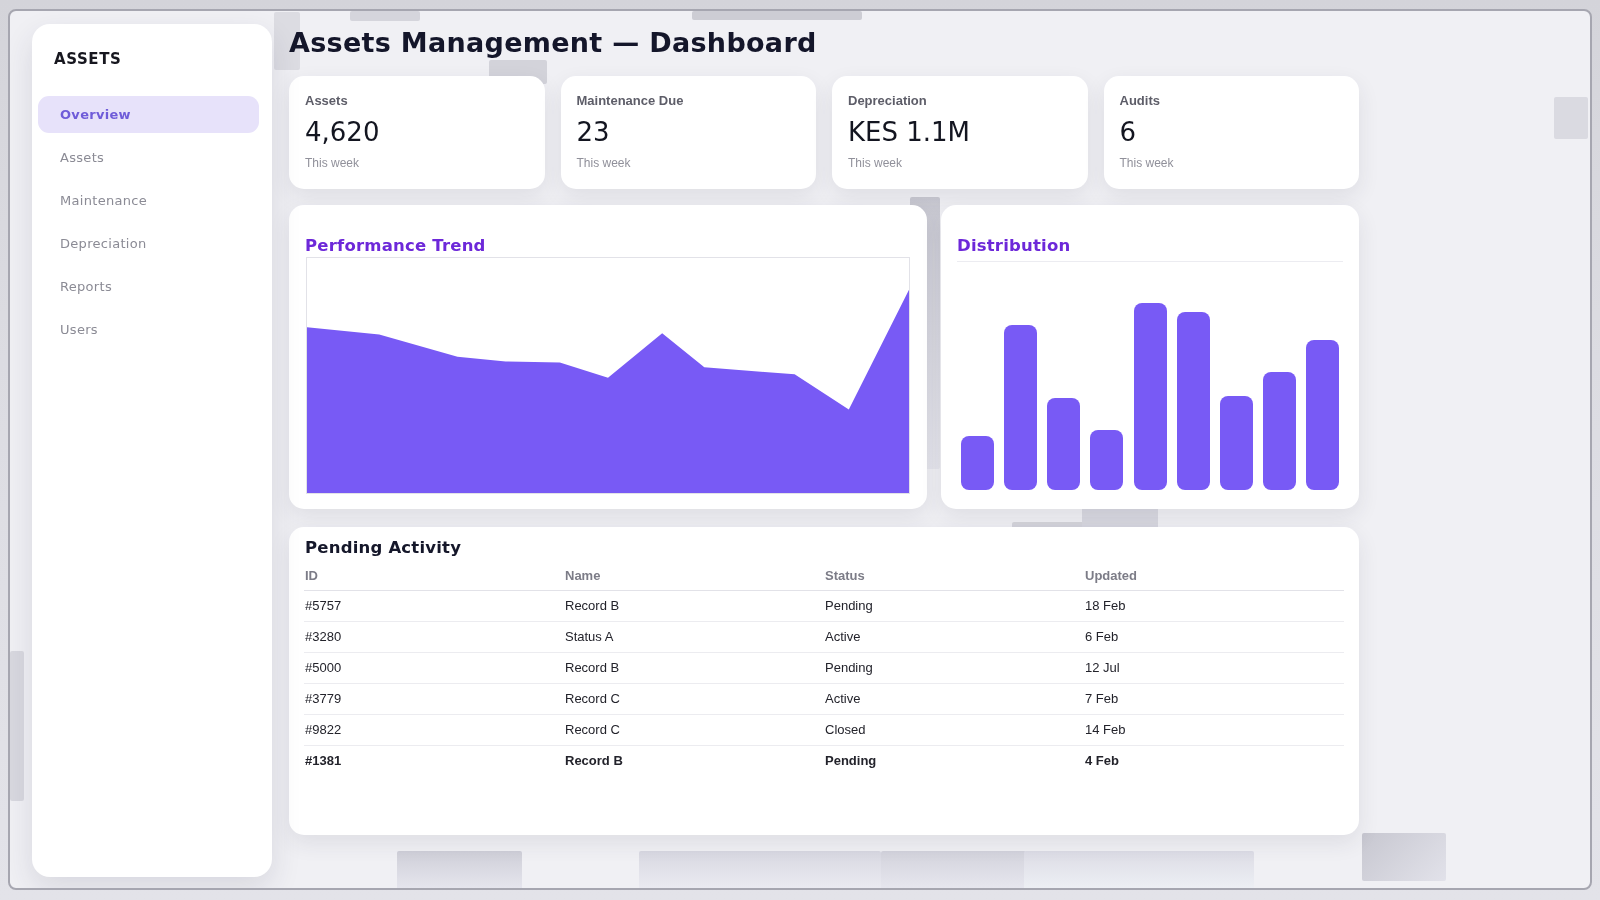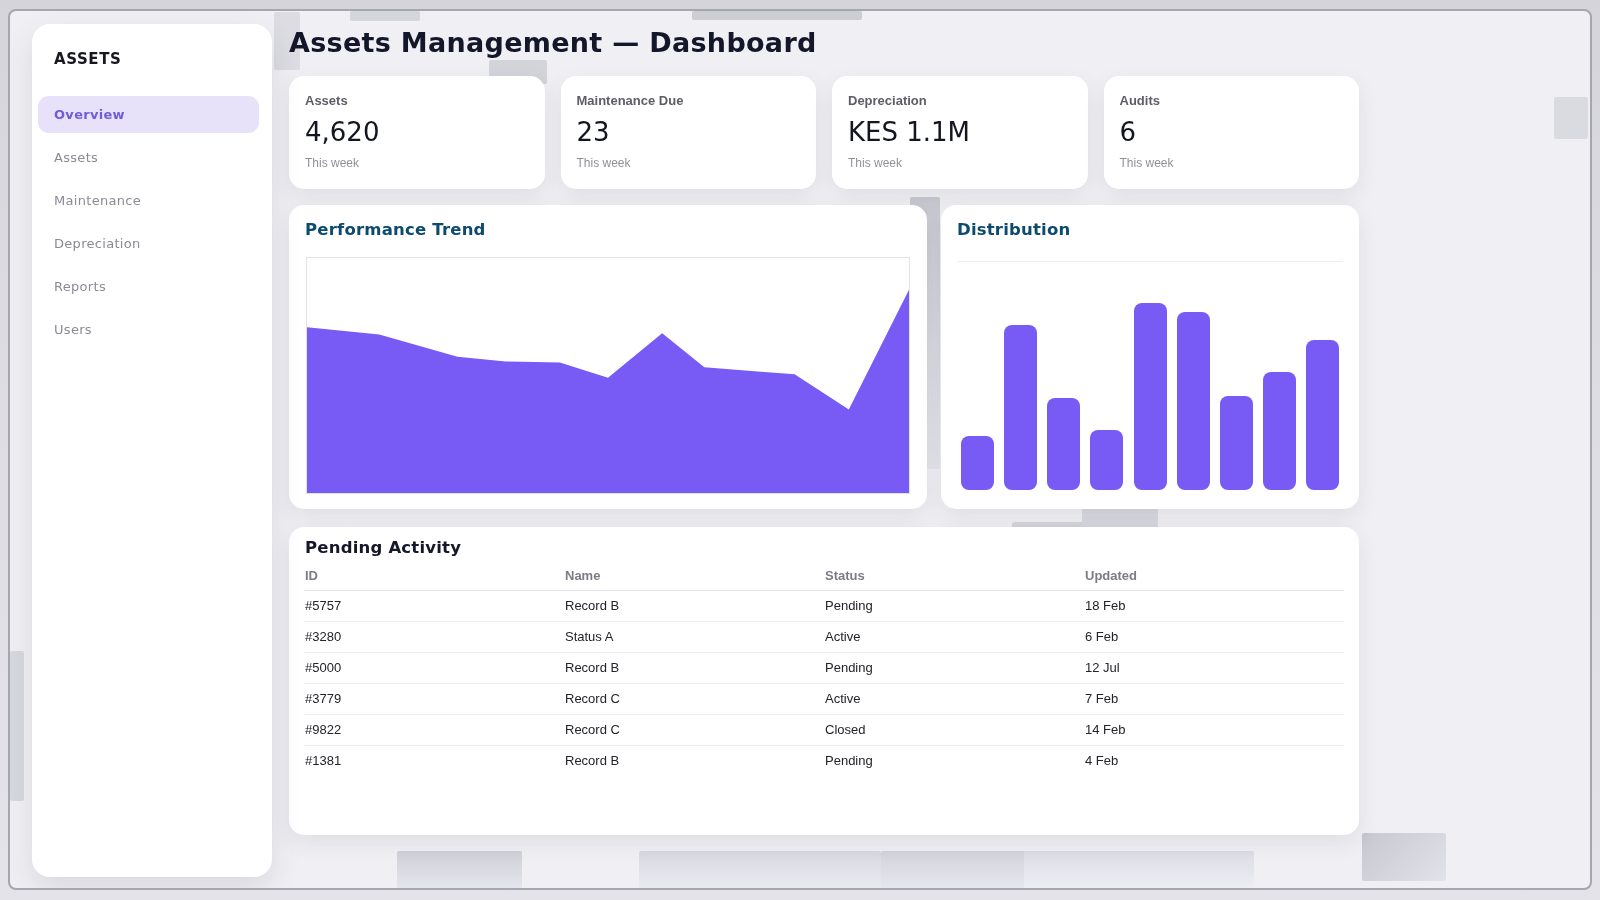--- a/index.html
+++ b/index.html
@@ -27,21 +27,21 @@
   .brand{
     font-family:"DejaVu Sans", sans-serif;
     font-weight:bold;font-size:15px;letter-spacing:.6px;
     color:#17171f;margin:26px 0 0 22px;
   }
   .nav{margin-top:28px;}
   .nav-item{
     font-family:"DejaVu Sans", sans-serif;
     font-size:13px;color:#8b8b95;letter-spacing:.3px;
     height:37px;line-height:37px;
-    margin:6px 13px 0 6px;padding-left:16px;
+    margin:6px 13px 0 6px;padding-left:22px;
     border-radius:11px;cursor:pointer;
   }
   .nav-item.active{
     background:var(--accent-soft,#e7e2fa);
     color:var(--accent-text,#6f5cd9);
     font-weight:bold;
   }
 
   
   .main{position:absolute;left:279px;top:0;width:1070px;height:879px;z-index:4;}
@@ -64,22 +64,22 @@
     font-family:"DejaVu Sans", sans-serif;
     font-size:26px;font-weight:normal;color:#131520;margin-top:9px;
   }
   .stat-sub{font-size:12px;color:#90909a;margin-top:9px;}
 
   
   .charts{position:absolute;left:0;top:194px;width:100%;height:304px;display:flex;gap:14px;}
   .chart-card{position:relative;height:304px;}
   .chart-card h2{
     font-family:"DejaVu Sans", sans-serif;
-    font-size:16.5px;font-weight:bold;color:#0c4a6e;
-    margin:0;position:absolute;left:16px;top:15px;letter-spacing:.2px;
+    font-size:16.5px;font-weight:bold;color:#6d28d9;
+    margin:0;position:absolute;left:16px;top:31px;letter-spacing:.2px;
   }
   .perf{width:638px;}
   .dist{flex:1;}
   .plot{
     position:absolute;left:17px;right:17px;top:52px;bottom:15px;
     border:1px solid #e2e2e8;background:#fff;
   }
   .plot svg{position:absolute;left:0;top:0;width:100%;height:100%;display:block;}
   .divider{position:absolute;left:16px;right:16px;top:56px;border-bottom:1px solid #ececf1;}
   .bars{
@@ -97,21 +97,21 @@
   }
   table{width:100%;border-collapse:collapse;margin-top:20px;position:relative;z-index:1;}
   th{
     text-align:left;font-size:13px;font-weight:bold;color:#7c7c87;
     padding:5px 0 7px 1px;border-bottom:1px solid #e2e2e8;width:25%;
   }
   td{
     font-size:13px;color:#23232b;padding:7px 0 8px 1px;
     border-bottom:1px solid #ececf0;
   }
-  tbody tr:last-child td{border-bottom:none;}
+  tbody tr:last-child td{border-bottom:none;font-weight:bold;}
 </style>
 </head>
 <body>
 
 <div class="frame">
 
   <div class="tile" style="left:264px;top:1px;width:26px;height:58px;background:#dcdce2;"></div>
   <div class="tile" style="left:340px;top:0;width:70px;height:10px;background:#d5d5dc;"></div>
   <div class="tile" style="left:479px;top:49px;width:58px;height:24px;background:#d3d3da;"></div>
   <div class="tile" style="left:682px;top:0;width:170px;height:9px;background:#cdcdd4;"></div>

